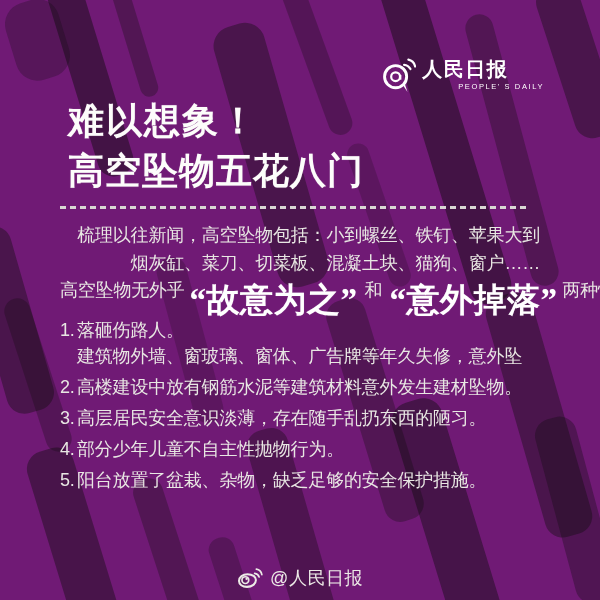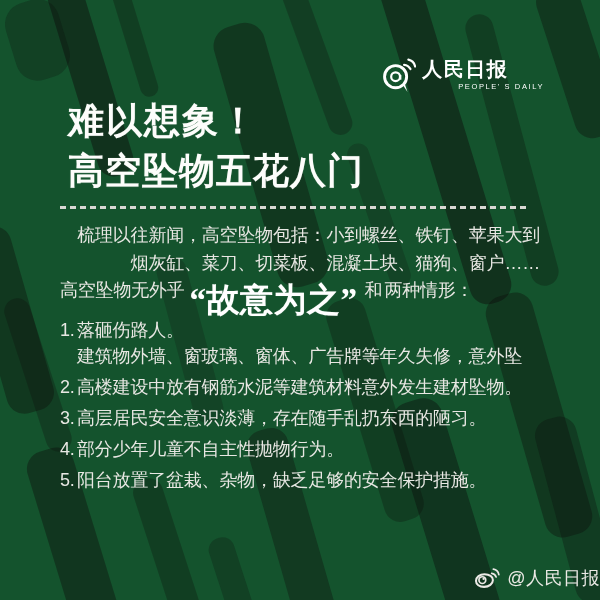--- a/index.html
+++ b/index.html
@@ -1,19 +1,19 @@
 <!DOCTYPE html>
 <html><head>
 <meta charset="utf-8">
 <style>
   html,body{margin:0;padding:0;background:#111;}
   .poster{
     position:relative;
     width:600px;height:600px;
-    background:#14532d;
+    background:#701a75;
     overflow:hidden;
     font-family:"Liberation Sans","DejaVu Sans",sans-serif;
     color:#e8e7e3;
   }
   .texture{position:absolute;left:0;top:0;width:600px;height:600px;z-index:0;}
   .content{position:absolute;left:0;top:0;width:600px;height:600px;z-index:1;}
 
   
   .brand{position:absolute;top:56px;right:56px;display:flex;align-items:flex-start;gap:6px;}
   .brand .mark{width:34px;height:38px;flex:none;}
@@ -53,21 +53,21 @@
   .emphasis .conj{margin:0 2px;}
 
   
   .list{position:absolute;left:60px;top:317px;width:480px;font-size:18px;line-height:26px;letter-spacing:-0.2px;}
   .li{display:flex;margin-bottom:5px;}
   .li .num{flex:none;width:17px;}
   .li .txt{flex:1;}
   .li .txt .ln{display:block;white-space:nowrap;}
 
   
-  .footer{position:absolute;left:0;right:0;bottom:10px;display:flex;justify-content:flex-end;align-items:center;gap:7px;}
+  .footer{position:absolute;left:0;right:0;bottom:10px;display:flex;justify-content:center;align-items:center;gap:7px;}
   .footer .wb{width:26px;height:22px;flex:none;}
   .footer .handle{font-size:18px;color:#eceae6;letter-spacing:0.5px;}
 </style>
 </head>
 <body>
 
 <div class="poster">
 
   <svg class="texture" viewBox="0 0 600 600" aria-hidden="true">
     <g fill="#0d0c0b">
@@ -120,20 +120,21 @@
 
     <div class="intro">
       <span class="line">梳理以往新闻，高空坠物包括：小到螺丝、铁钉、苹果大到</span>
       <span class="line">烟灰缸、菜刀、切菜板、混凝土块、猫狗、窗户……</span>
     </div>
 
     <div class="emphasis">
       <span class="reg">高空坠物无外乎</span>
       <span class="big">“故意为之”</span>
       <span class="reg conj">和</span>
+      <span class="big">“意外掉落”</span>
       <span class="reg">两种情形：</span>
     </div>
 
     <div class="list">
       <div class="li">
         <span class="num">1.</span>
         <span class="txt">
           <span class="ln">落砸伤路人。</span>
           <span class="ln">建筑物外墙、窗玻璃、窗体、广告牌等年久失修，意外坠</span>
         </span>

